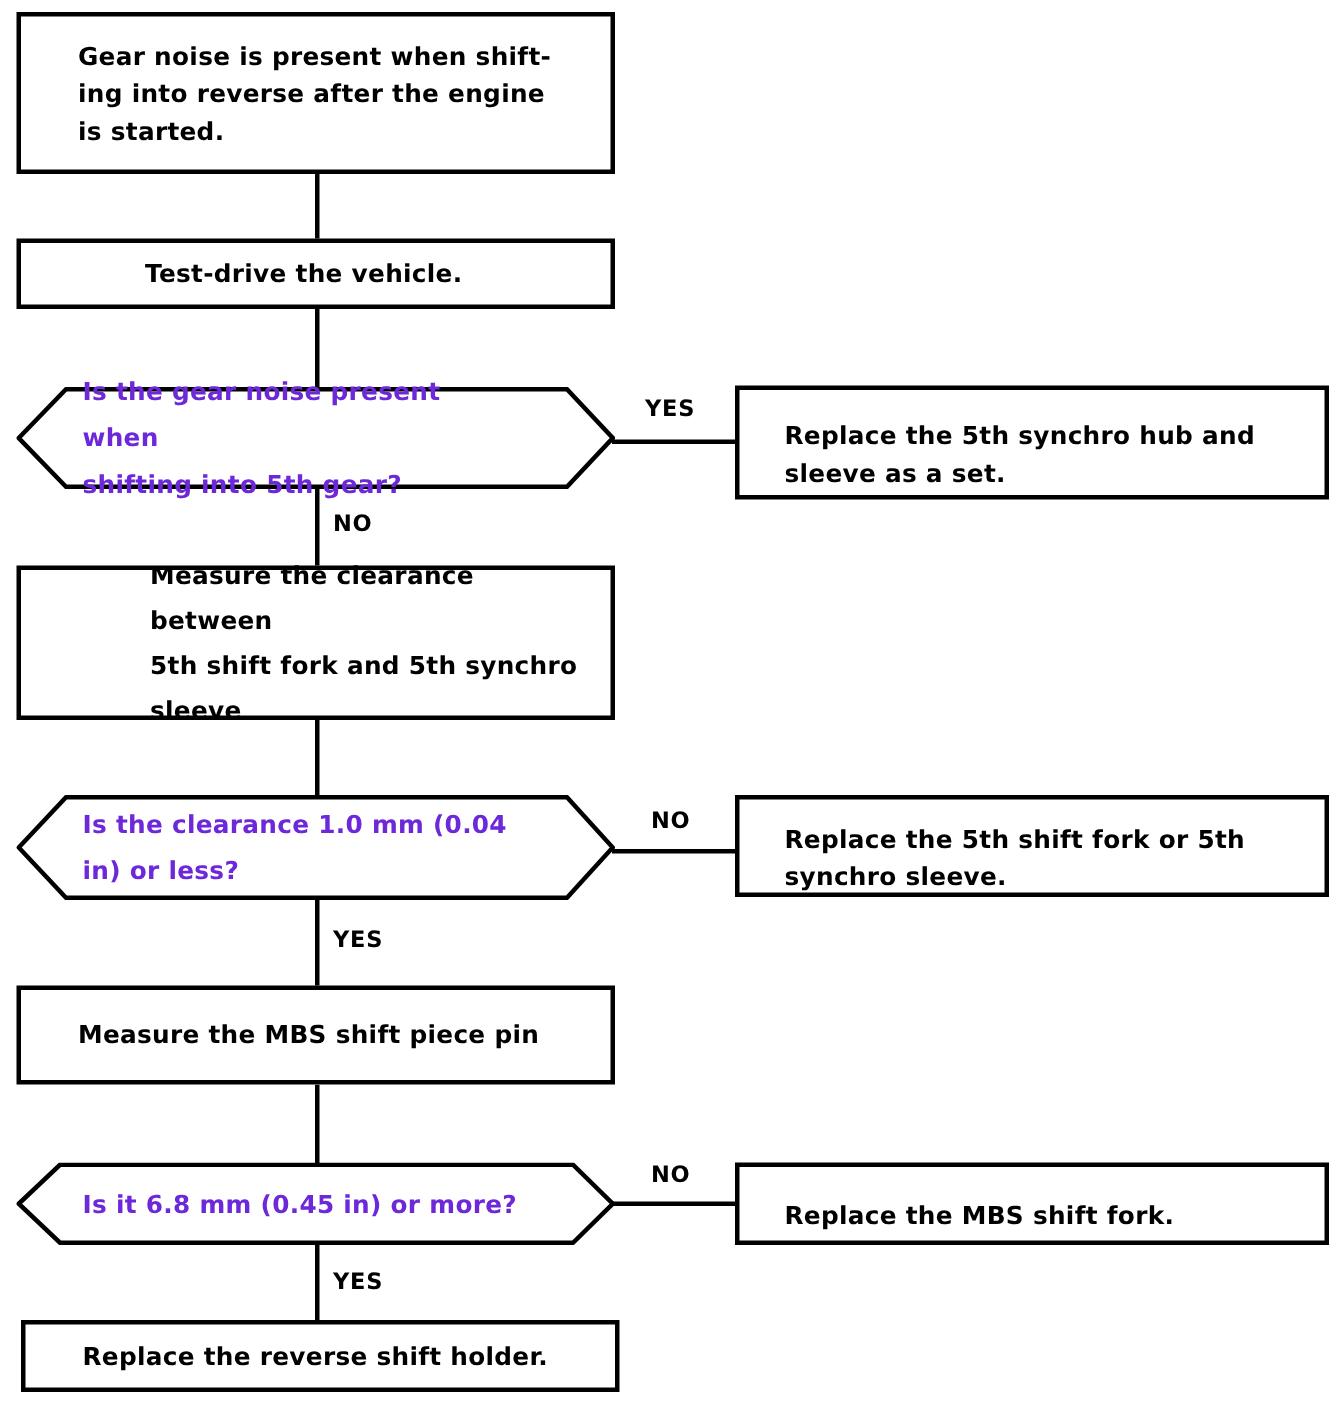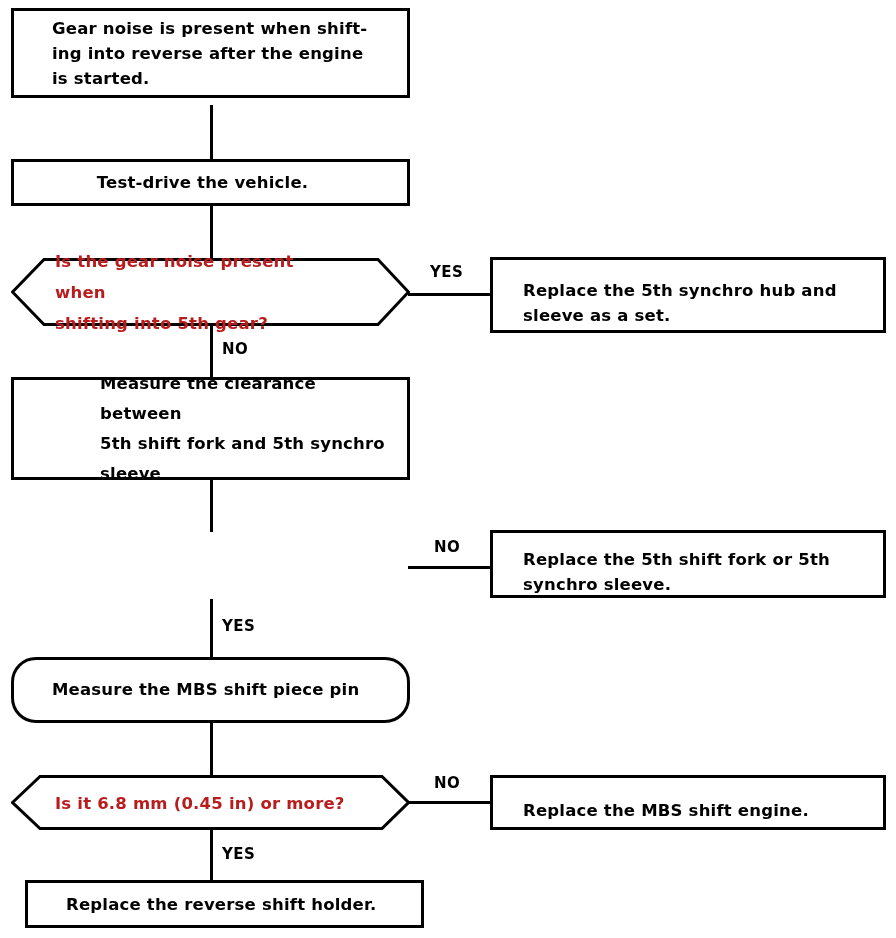--- a/index.html
+++ b/index.html
@@ -70,21 +70,21 @@
   .node-hex .hex-text {
     position: absolute;
     left: 44px;
     right: 60px;
     top: 50%;
     transform: translateY(-50%);
     white-space: pre-line;
     font-size: 16.5px;
     font-weight: bold;
     line-height: 31px;
-    color: #b91c1c;
+    color: #6d28d9;
     letter-spacing: 0.2px;
   }
 
   
   .conn-v {
     position: absolute;
     width: 3px;
     background: #000000;
     z-index: 1;
   }
@@ -106,21 +106,21 @@
     background: transparent;
   }
 </style>
 </head>
 <body>
 
 <div id="flow-root">
 
   <div class="conn-v" style="left:210px; top:105px; height:56px;"></div>
 
-  <div class="node-box txt-bold pad-l-38" style="left:11px; top:8px; width:399px; height:90px;">
+  <div class="node-box txt-bold pad-l-38" style="left:11px; top:8px; width:399px; height:108px;">
     <span class="node-text">Gear noise is present when shift-
 ing into reverse after the engine
 is started.</span>
   </div>
 
   <div class="node-box txt-bold center" style="left:11px; top:159px; width:399px; height:47px;">
     <span class="node-text">Test-drive the vehicle.</span>
   </div>
 
   <div class="conn-v" style="left:210px; top:206px; height:54px;"></div>
@@ -145,52 +145,59 @@
   <div class="branch-label" style="left:222px; top:340px;">NO</div>
 
   <div class="node-box txt-reg pad-l-38" style="left:11px; top:377px; width:399px; height:103px;padding-left:48px;">
     <span class="node-text">Measure the clearance between
 5th shift fork and 5th synchro
 sleeve</span>
   </div>
 
   <div class="conn-v" style="left:210px; top:480px; height:52px;"></div>
 
+  <div class="node-hex" style="left:11px; top:530px; width:399px; height:70px;">
+    <svg viewBox="0 0 399 70" preserveAspectRatio="none">
+      <polygon points="1.5,35 33,1.5 367,1.5 397.5,35 367,68.5 33,68.5" fill="#ffffff" stroke="#000000" stroke-width="3" vector-effect="non-scaling-stroke"></polygon>
+    </svg>
+    <span class="hex-text">Is the clearance 1.0 mm (0.04
+in) or less?</span>
+  </div>
 
   <div class="conn-h" style="left:408px; top:566px; width:84px;"></div>
   <div class="branch-label" style="left:434px; top:538px;">NO</div>
 
   <div class="node-box txt-bold pad-l-30" style="left:490px; top:530px; width:396px; height:68px;">
     <span class="node-text">Replace the 5th shift fork or 5th
 synchro sleeve.</span>
   </div>
 
   <div class="conn-v" style="left:210px; top:599px; height:60px;"></div>
   <div class="branch-label" style="left:222px; top:617px;">YES</div>
 
-  <div class="node-box txt-reg pad-l-38" style="left:11px; top:657px; width:399px; height:66px;border-radius:25px;">
+  <div class="node-box txt-reg pad-l-38" style="left:11px; top:657px; width:399px; height:66px;">
     <span class="node-text">Measure the MBS shift piece pin</span>
   </div>
 
   <div class="conn-v" style="left:210px; top:723px; height:54px;"></div>
 
   <div class="node-hex" style="left:11px; top:775px; width:399px; height:55px;">
     <svg viewBox="0 0 399 55" preserveAspectRatio="none">
       <polygon points="1.5,27.5 29,1.5 371,1.5 397.5,27.5 371,53.5 29,53.5" fill="#ffffff" stroke="#000000" stroke-width="3" vector-effect="non-scaling-stroke"></polygon>
     </svg>
     <span class="hex-text">Is it 6.8 mm (0.45 in) or more?</span>
   </div>
 
   <div class="conn-h" style="left:408px; top:801px; width:84px;"></div>
   <div class="branch-label" style="left:434px; top:774px;">NO</div>
 
   <div class="node-box txt-bold pad-l-30" style="left:490px; top:775px; width:396px; height:55px;">
-    <span class="node-text">Replace the MBS shift engine.</span>
+    <span class="node-text">Replace the MBS shift fork.</span>
   </div>
 
   <div class="conn-v" style="left:210px; top:829px; height:53px;"></div>
   <div class="branch-label" style="left:222px; top:845px;">YES</div>
 
-  <div class="node-box txt-bold pad-l-38" style="left:25px; top:880px; width:399px; height:48px;">
+  <div class="node-box txt-bold pad-l-38" style="left:14px; top:880px; width:399px; height:48px;">
     <span class="node-text">Replace the reverse shift holder.</span>
   </div>
 
 </div>
 
 </body></html>

